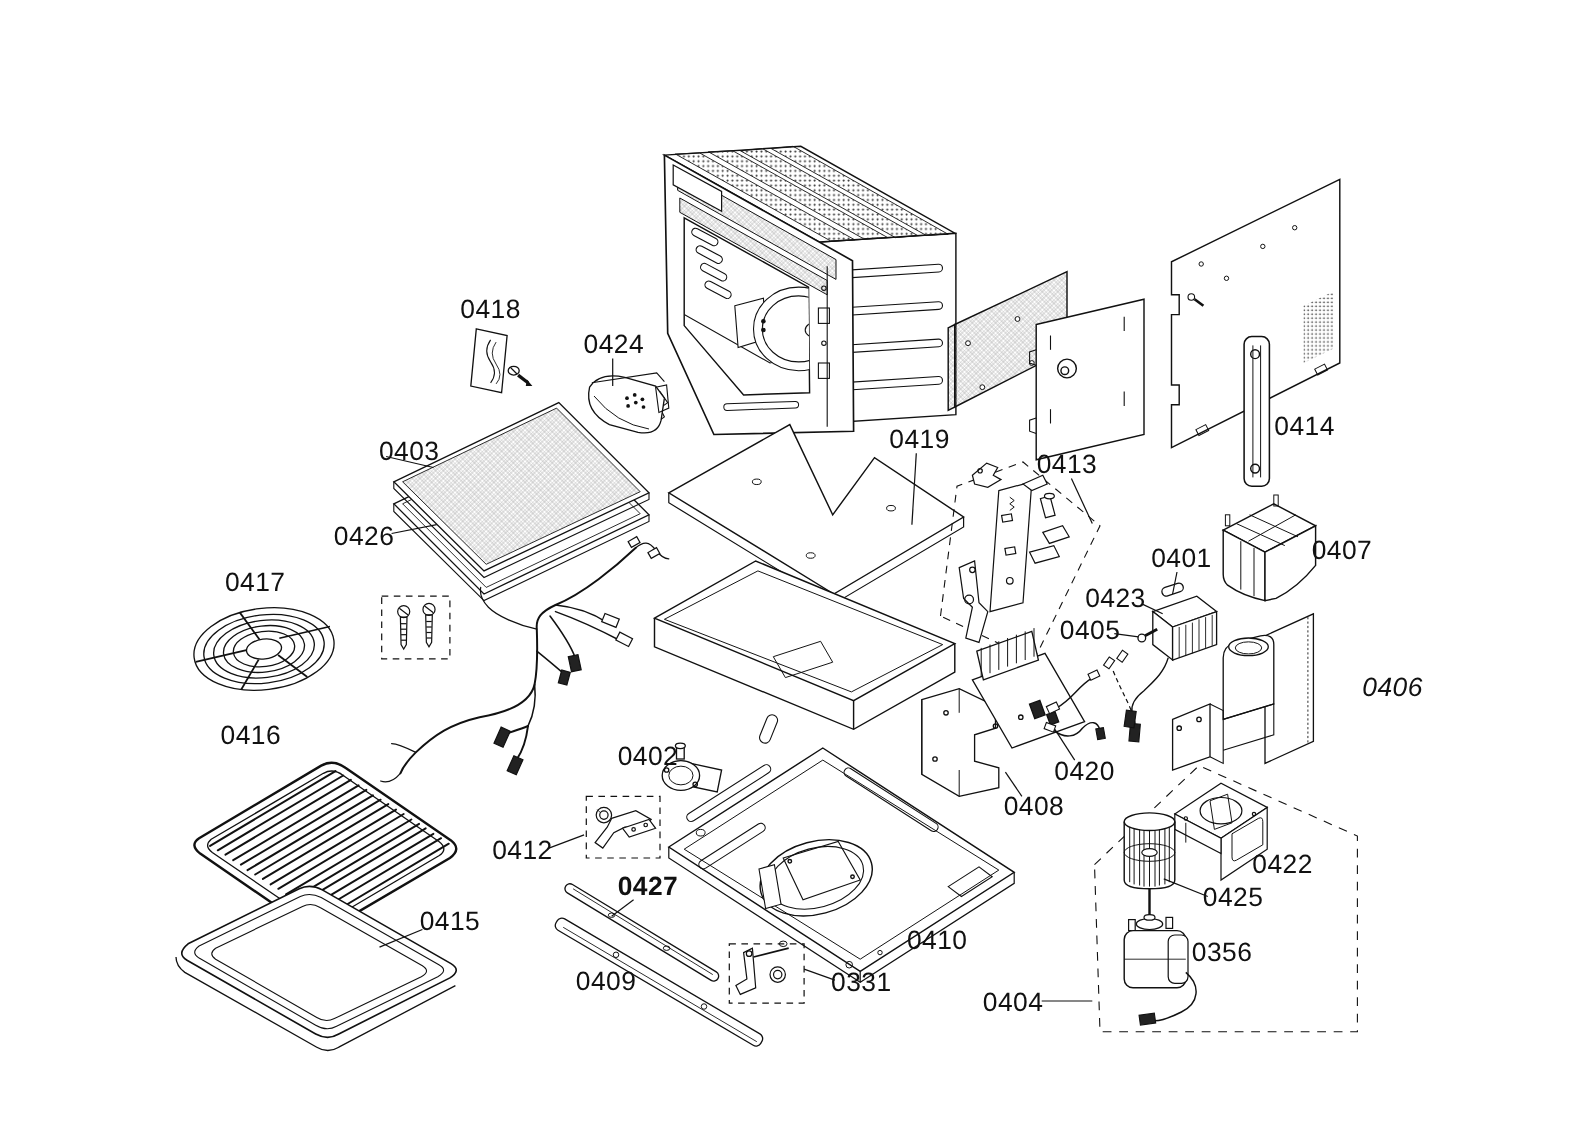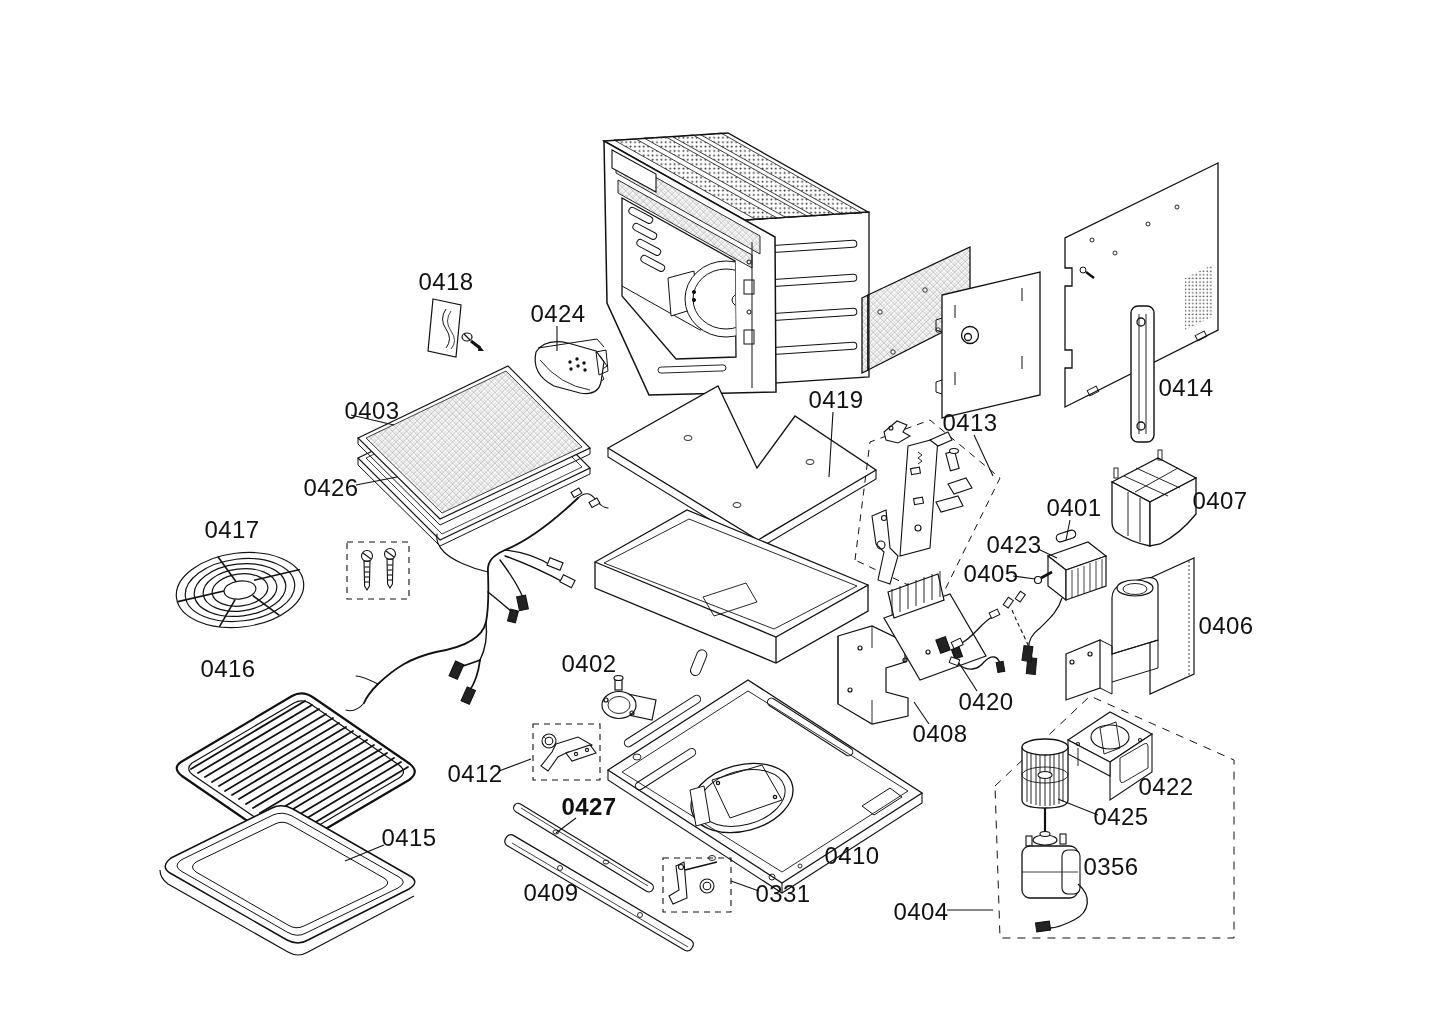--- a/index.html
+++ b/index.html
@@ -536,23 +536,23 @@
       <div class="part-label" style="left: 558px; top: 314px;">0424</div>
       <div class="part-label" style="left: 232px; top: 530px;">0417</div>
       <div class="part-label" style="left: 228px; top: 669px;">0416</div>
       <div class="part-label" style="left: 409px; top: 838px;">0415</div>
       <div class="part-label" style="left: 836px; top: 400px;">0419</div>
       <div class="part-label" style="left: 970px; top: 423px;">0413</div>
       <div class="part-label" style="left: 1074px; top: 508px;">0401</div>
       <div class="part-label" style="left: 1014px; top: 545px;">0423</div>
       <div class="part-label" style="left: 991px; top: 574px;">0405</div>
       <div class="part-label" style="left: 1220px; top: 501px;">0407</div>
-      <div class="part-label" style="left: 1226px; top: 626px;">0406</div>
+      <div class="part-label" style="left: 1266px; top: 626px; font-style: italic;">0406</div>
       <div class="part-label" style="left: 1186px; top: 388px;">0414</div>
-      <div class="part-label" style="left: 589px; top: 664px;">0402</div>
+      <div class="part-label" style="left: 589px; top: 688px;">0402</div>
       <div class="part-label" style="left: 475px; top: 774px;">0412</div>
       <div class="part-label" style="left: 589px; top: 807px; font-weight: bold;">0427</div>
       <div class="part-label" style="left: 551px; top: 893px;">0409</div>
       <div class="part-label" style="left: 852px; top: 856px; text-align: right;">0410</div>
       <div class="part-label" style="left: 783px; top: 894px;">0331</div>
       <div class="part-label" style="left: 940px; top: 734px;">0408</div>
       <div class="part-label" style="left: 986px; top: 702px;">0420</div>
       <div class="part-label" style="left: 1166px; top: 787px;">0422</div>
       <div class="part-label" style="left: 1121px; top: 817px;">0425</div>
       <div class="part-label" style="left: 1111px; top: 867px;">0356</div>

